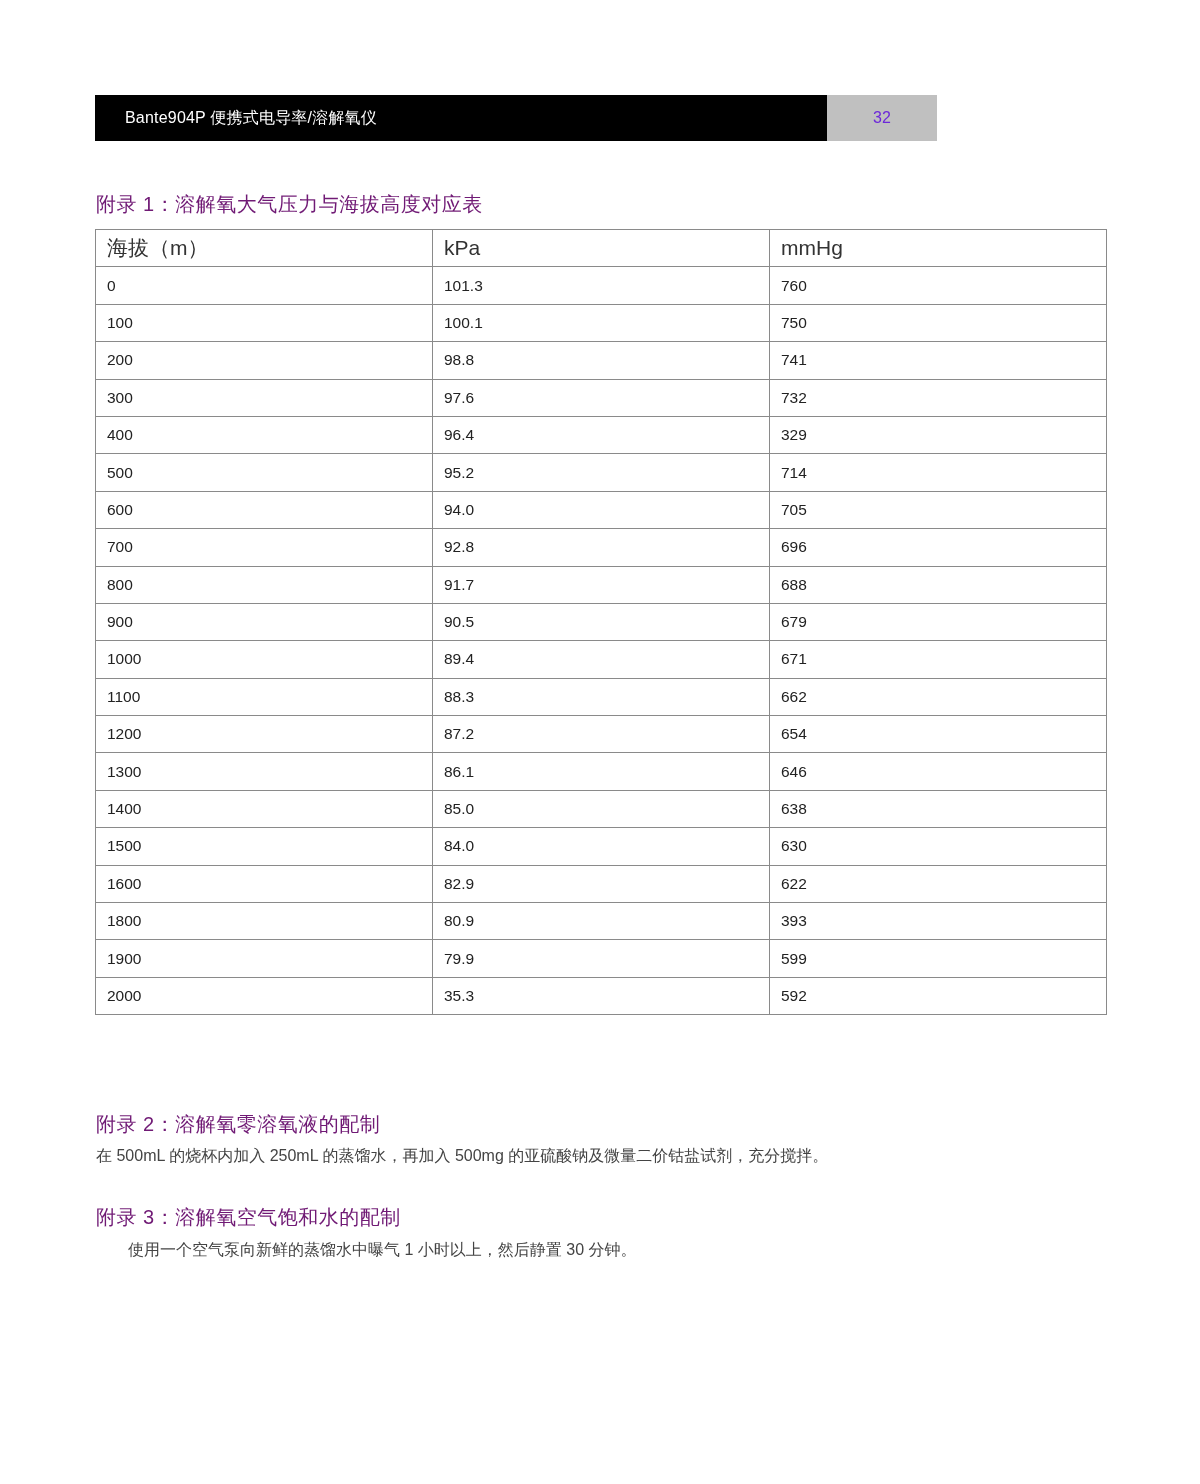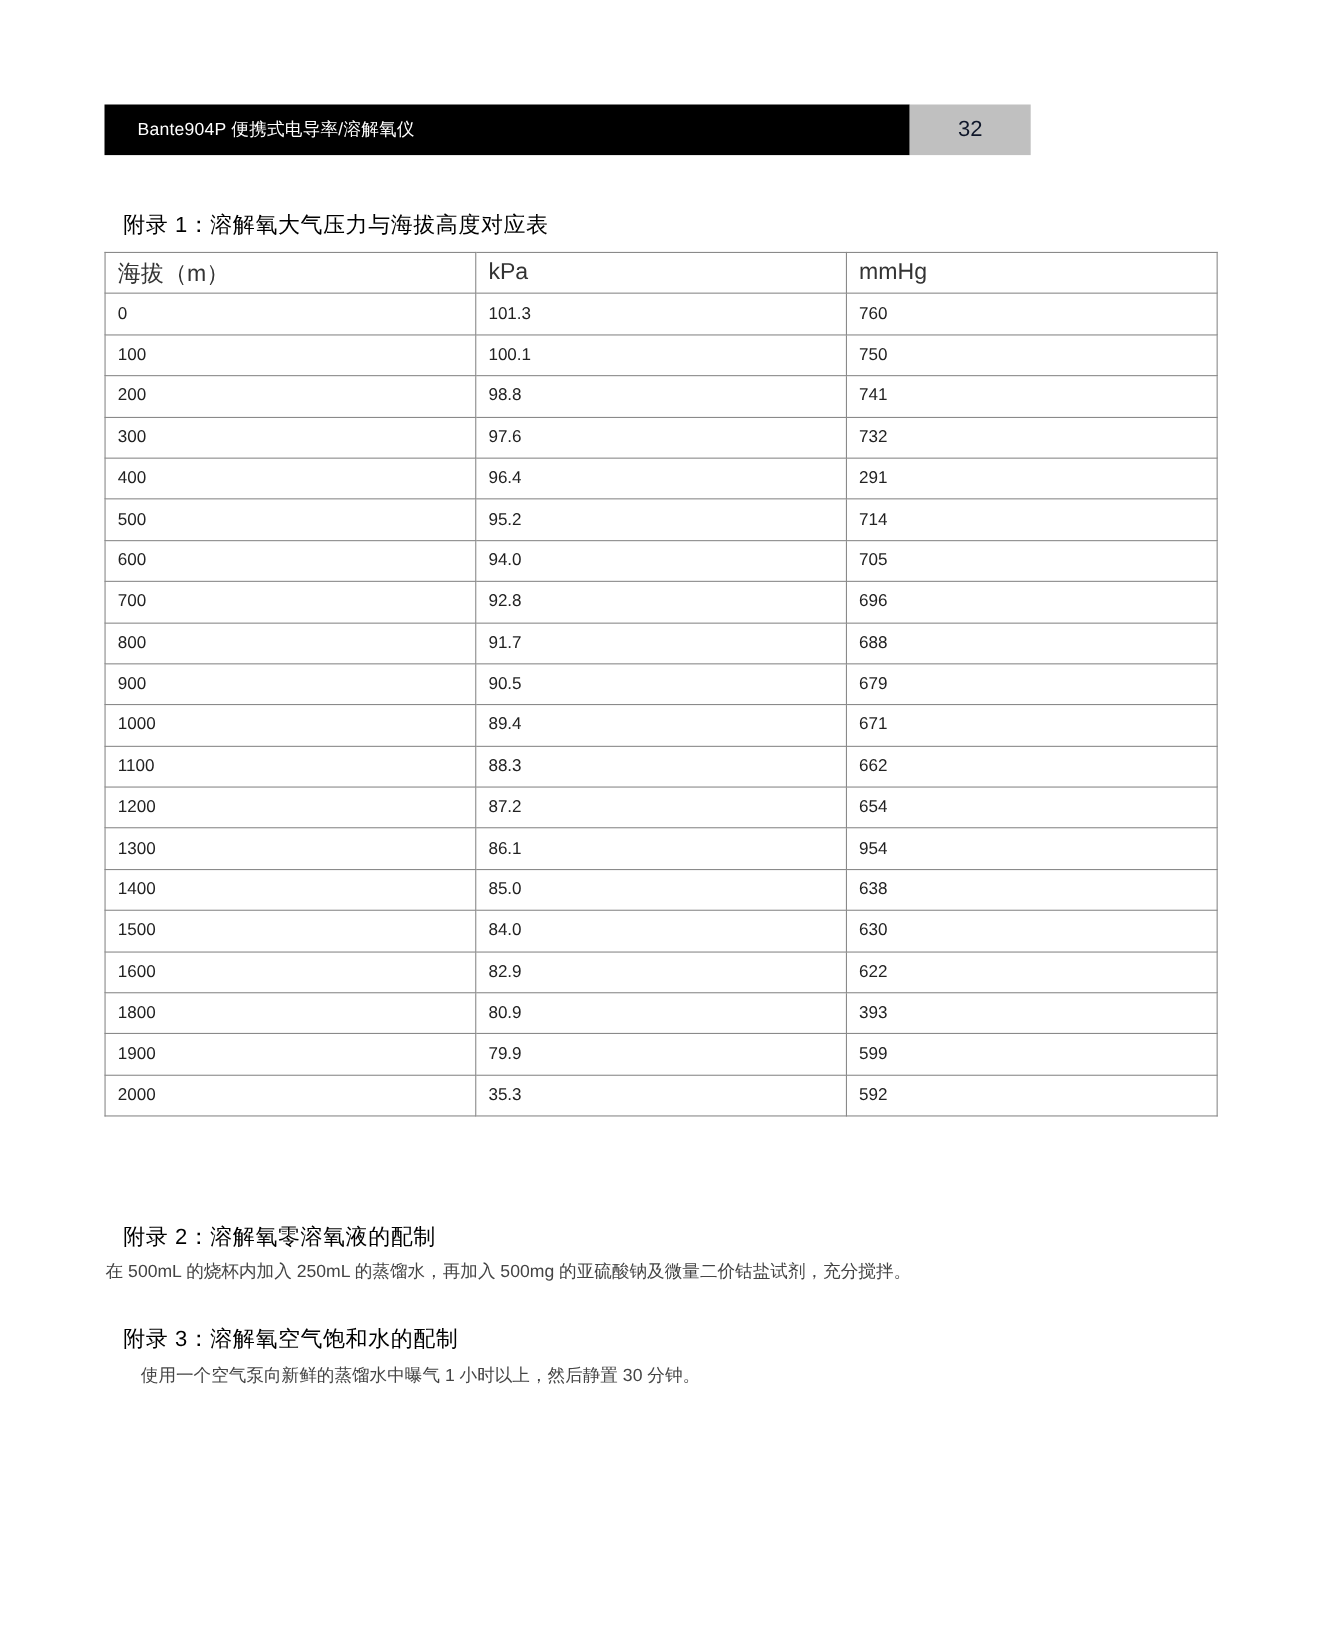--- a/index.html
+++ b/index.html
@@ -39,28 +39,28 @@
     }
     .header-page-block {
       background: #c0c0c0;
       width: 110px;
       height: 46px;
       display: flex;
       align-items: center;
       justify-content: center;
     }
     .header-page {
-      color: #0f172a;
+      color: #6d28d9;
+      font-size: 16px;
+    }
+    .section-title {
+      position: absolute;
+      left: 96px;
       font-size: 20px;
-    }
-    .section-title {
-      position: absolute;
-      left: 112px;
-      font-size: 20px;
-      color: #000000;
+      color: #701a75;
       letter-spacing: 0.5px;
       white-space: nowrap;
     }
     .section-body {
       position: absolute;
       left: 96px;
       font-size: 16px;
       color: #444444;
       white-space: nowrap;
     }
@@ -139,21 +139,21 @@
           <td>741</td>
         </tr>
         <tr>
           <td>300</td>
           <td>97.6</td>
           <td>732</td>
         </tr>
         <tr>
           <td>400</td>
           <td>96.4</td>
-          <td>291</td>
+          <td>329</td>
         </tr>
         <tr>
           <td>500</td>
           <td>95.2</td>
           <td>714</td>
         </tr>
         <tr>
           <td>600</td>
           <td>94.0</td>
           <td>705</td>
@@ -184,21 +184,21 @@
           <td>662</td>
         </tr>
         <tr>
           <td>1200</td>
           <td>87.2</td>
           <td>654</td>
         </tr>
         <tr>
           <td>1300</td>
           <td>86.1</td>
-          <td>954</td>
+          <td>646</td>
         </tr>
         <tr>
           <td>1400</td>
           <td>85.0</td>
           <td>638</td>
         </tr>
         <tr>
           <td>1500</td>
           <td>84.0</td>
           <td>630</td>

